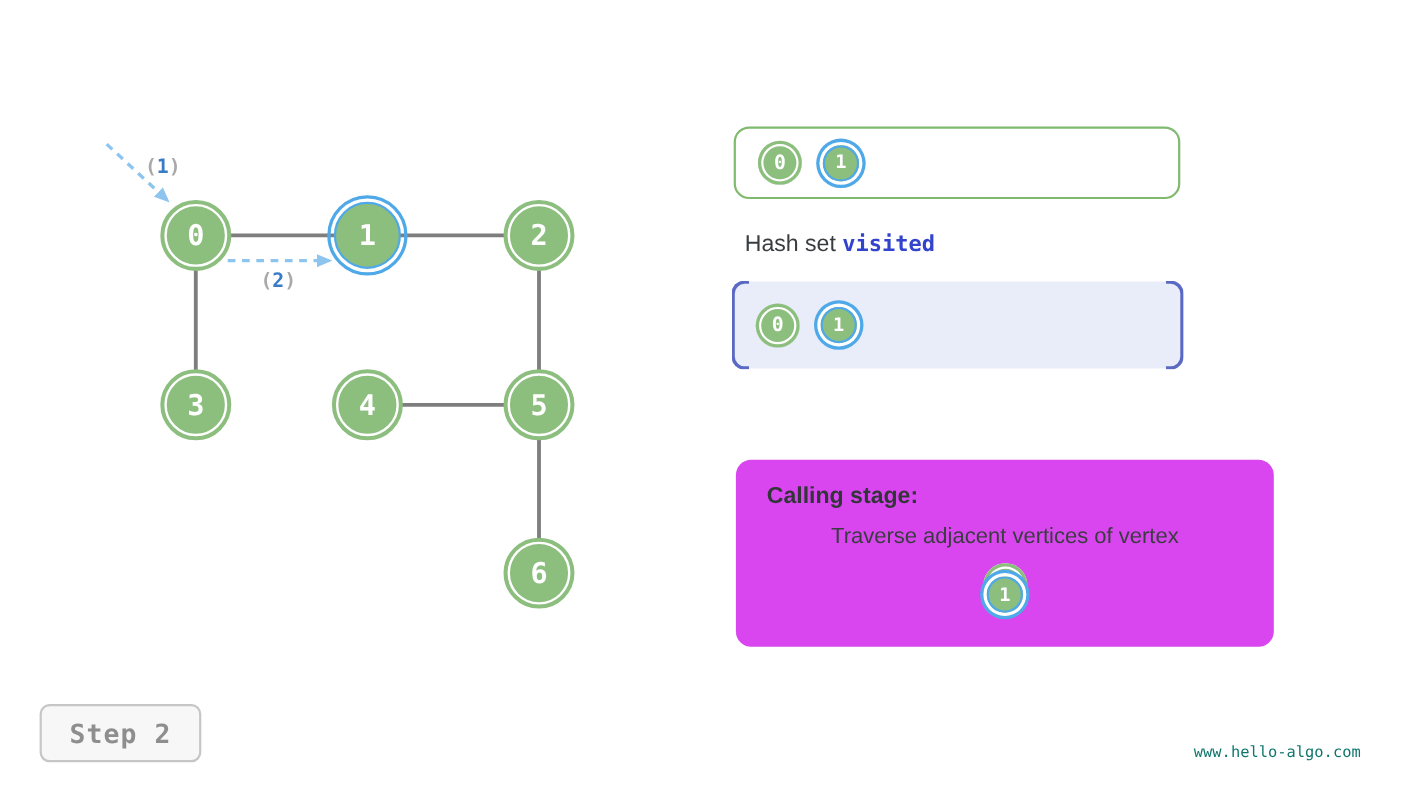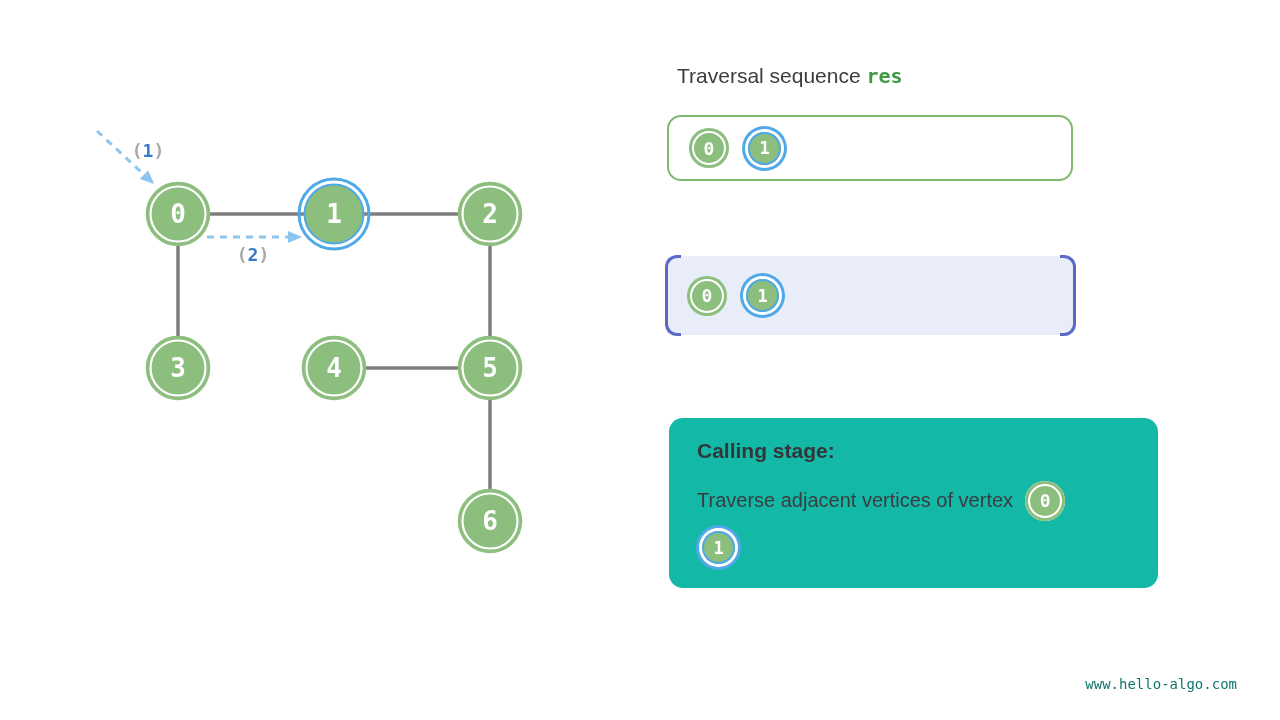--- a/index.html
+++ b/index.html
@@ -38,24 +38,24 @@
     display:flex;align-items:center;justify-content:center;
   }
   .badge.hl{
     width:33px;height:33px;margin:0 5px;
     box-shadow:inset 0 0 0 2px #4fa8e8, 0 0 0 3px #ffffff, 0 0 0 6px #4fa8e8;
     font-size:17px;
   }
 
   .call-box{
     position:absolute;left:669px;top:418px;width:489px;height:170px;
-    background:#14b8a6;border-radius:14px;padding:21px 28px;box-sizing:border-box;
+    background:#d946ef;border-radius:14px;padding:21px 28px;box-sizing:border-box;
   }
   .call-title{font-weight:bold;font-size:21px;color:#333639;margin-bottom:14px;}
-  .call-line{display:flex;align-items:center;gap:12px;height:47px;font-size:20px;color:#3a3d40;white-space:nowrap;}
+  .call-line{display:flex;align-items:center;gap:12px;height:47px;font-size:20px;color:#3a3d40;white-space:nowrap;flex-direction:column;}
 
   .step-btn{
     position:absolute;left:36px;top:640px;width:147px;height:53px;
     background:#f7f7f7;border:2px solid #c6c6c6;border-radius:9px;box-sizing:border-box;
     display:flex;align-items:center;justify-content:center;
     font-family:"DejaVu Sans Mono",monospace;font-weight:bold;font-size:24px;color:#8e8e8e;letter-spacing:1px;
   }
   .watermark{
     position:absolute;right:43px;top:676px;
     font-family:"DejaVu Sans Mono",monospace;font-size:14px;color:#0f766e;
@@ -112,45 +112,46 @@
         <circle cx="490" cy="368" r="27.5" fill="none" stroke="#ffffff" stroke-width="2.2"></circle>
         <text x="490" y="377" text-anchor="middle" fill="#ffffff" font-family="&quot;DejaVu Sans Mono&quot;,monospace" font-size="26" font-weight="bold">5</text>
       </g>
       <g>
         <circle cx="490" cy="521" r="31.5" fill="#8cbe7e" stroke="#8cbe7e" stroke-width="1.5"></circle>
         <circle cx="490" cy="521" r="27.5" fill="none" stroke="#ffffff" stroke-width="2.2"></circle>
         <text x="490" y="530" text-anchor="middle" fill="#ffffff" font-family="&quot;DejaVu Sans Mono&quot;,monospace" font-size="26" font-weight="bold">6</text>
       </g>
     </svg>
 
-  <div class="heading" id="h-res">
-    <span>Traversal sequence</span>
-    <code>res</code>
-  </div>
 
   <div class="seq-box">
       <div class="badge">0</div>
       <div class="badge hl">1</div>
     </div>
 
+  <div class="heading" id="h-visited">
+    <span>Hash set</span>
+    <code>visited</code>
+  </div>
 
   <div class="set-box">
     <span class="bracket left"></span>
     <span class="bracket right"></span>
   <div class="badge">0</div>
       <div class="badge hl">1</div>
     </div>
 
   <div class="call-box">
     <div class="call-title">Calling stage:</div>
   <div class="call-line">
         <span>Traverse adjacent vertices of vertex</span>
         <div class="badge">0</div>
       </div>
       <div class="call-line">
         <div class="badge hl">1</div>
       </div>
     </div>
 
+  <div class="step-btn">Step 2</div>
 
   <div class="watermark">www.hello-algo.com</div>
 
 </div>
 
 </body></html>

